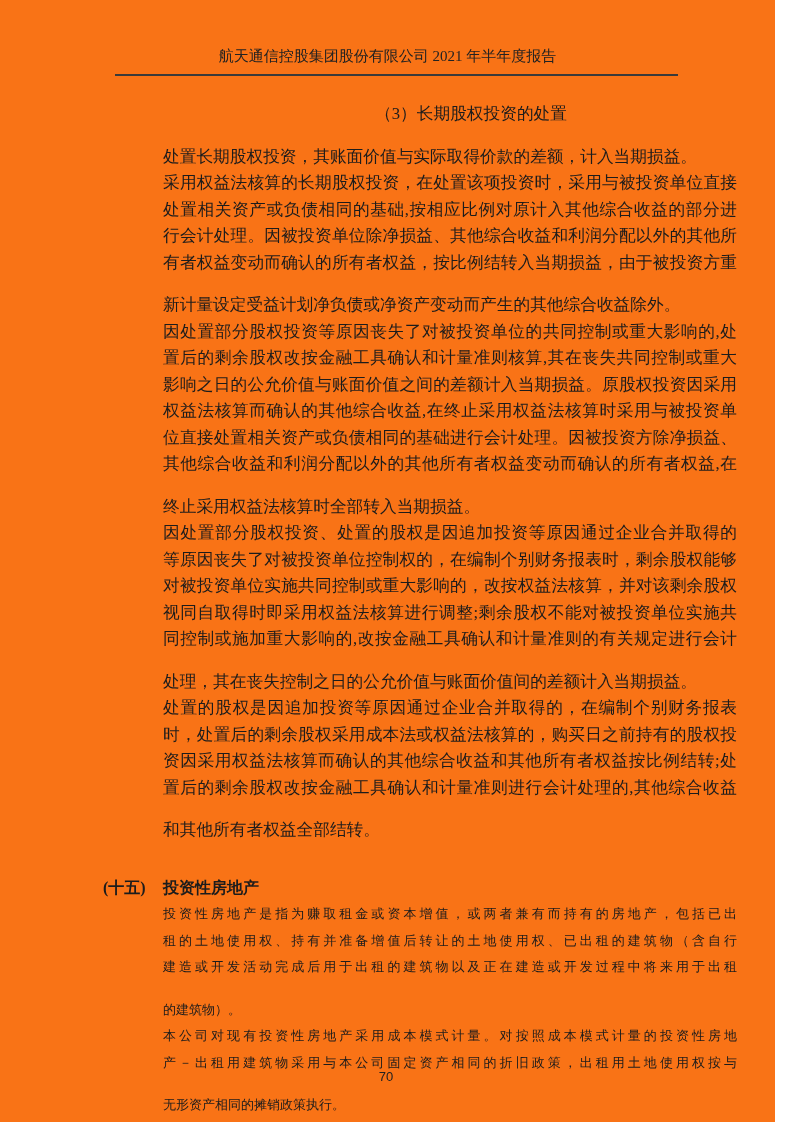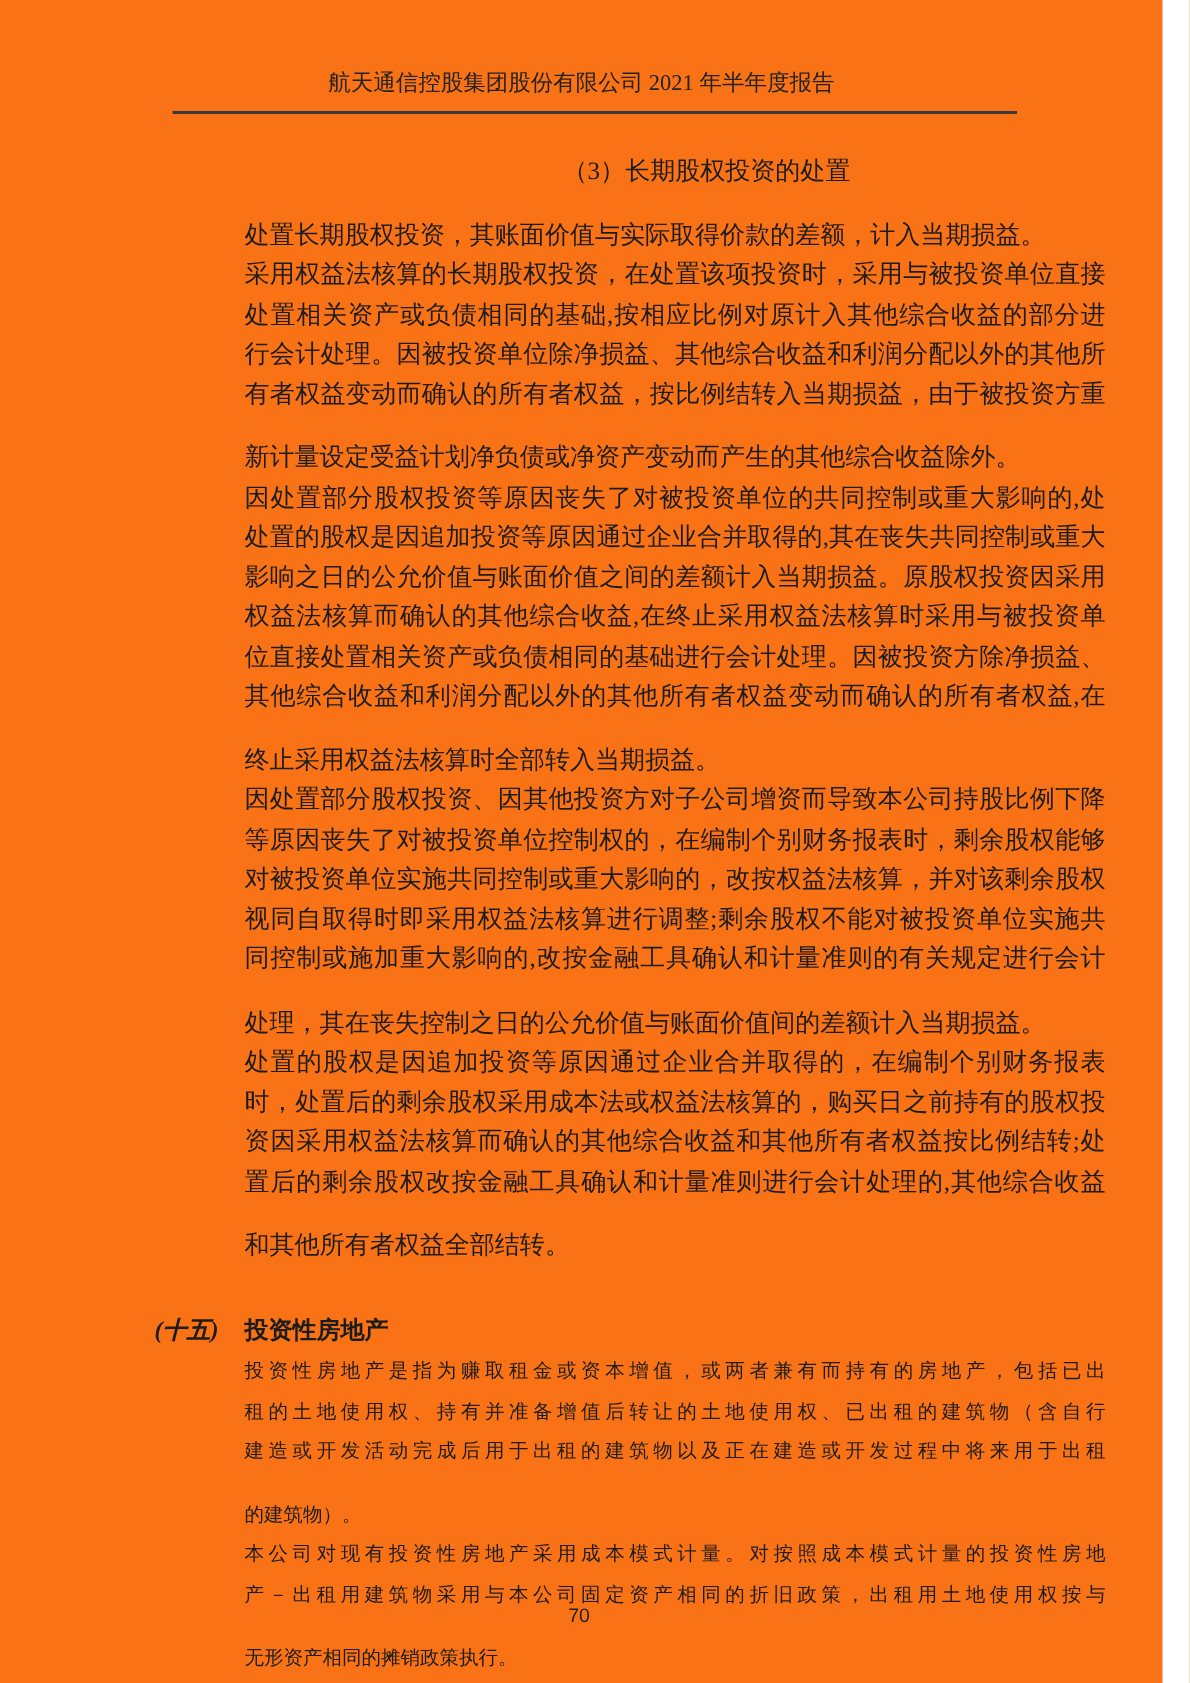--- a/index.html
+++ b/index.html
@@ -64,21 +64,20 @@
     display: flex;
     margin-top: 31px;
     margin-left: -60px;
     font-weight: bold;
     font-size: 16px;
     line-height: 26.5px;
   }
   .sec2-heading .section-number {
     width: 60px;
     flex: 0 0 60px;
-    font-style: italic;
   }
   .sec2 .line {
     font-size: 13px;
   }
   .footer-pagenum {
     position: absolute;
     top: 1069px;
     left: 0;
     right: 3px;
     text-align: center;
@@ -106,29 +105,29 @@
         </div>
         <div class="para">
           <div class="line">采用权益法核算的长期股权投资，在处置该项投资时，采用与被投资单位直接</div>
           <div class="line">处置相关资产或负债相同的基础,按相应比例对原计入其他综合收益的部分进</div>
           <div class="line">行会计处理。因被投资单位除净损益、其他综合收益和利润分配以外的其他所</div>
           <div class="line">有者权益变动而确认的所有者权益，按比例结转入当期损益，由于被投资方重</div>
           <div class="line last">新计量设定受益计划净负债或净资产变动而产生的其他综合收益除外。</div>
         </div>
         <div class="para">
           <div class="line">因处置部分股权投资等原因丧失了对被投资单位的共同控制或重大影响的,处</div>
-          <div class="line">处置的股权是因追加投资等原因通过企业合并取得的,其在丧失共同控制或重大</div>
+          <div class="line">置后的剩余股权改按金融工具确认和计量准则核算,其在丧失共同控制或重大</div>
           <div class="line">影响之日的公允价值与账面价值之间的差额计入当期损益。原股权投资因采用</div>
           <div class="line">权益法核算而确认的其他综合收益,在终止采用权益法核算时采用与被投资单</div>
           <div class="line">位直接处置相关资产或负债相同的基础进行会计处理。因被投资方除净损益、</div>
           <div class="line">其他综合收益和利润分配以外的其他所有者权益变动而确认的所有者权益,在</div>
           <div class="line last">终止采用权益法核算时全部转入当期损益。</div>
         </div>
         <div class="para">
-          <div class="line">因处置部分股权投资、因其他投资方对子公司增资而导致本公司持股比例下降</div>
+          <div class="line">因处置部分股权投资、处置的股权是因追加投资等原因通过企业合并取得的</div>
           <div class="line">等原因丧失了对被投资单位控制权的，在编制个别财务报表时，剩余股权能够</div>
           <div class="line">对被投资单位实施共同控制或重大影响的，改按权益法核算，并对该剩余股权</div>
           <div class="line">视同自取得时即采用权益法核算进行调整;剩余股权不能对被投资单位实施共</div>
           <div class="line">同控制或施加重大影响的,改按金融工具确认和计量准则的有关规定进行会计</div>
           <div class="line last">处理，其在丧失控制之日的公允价值与账面价值间的差额计入当期损益。</div>
         </div>
         <div class="para">
           <div class="line">处置的股权是因追加投资等原因通过企业合并取得的，在编制个别财务报表</div>
           <div class="line">时，处置后的剩余股权采用成本法或权益法核算的，购买日之前持有的股权投</div>
           <div class="line">资因采用权益法核算而确认的其他综合收益和其他所有者权益按比例结转;处</div>

